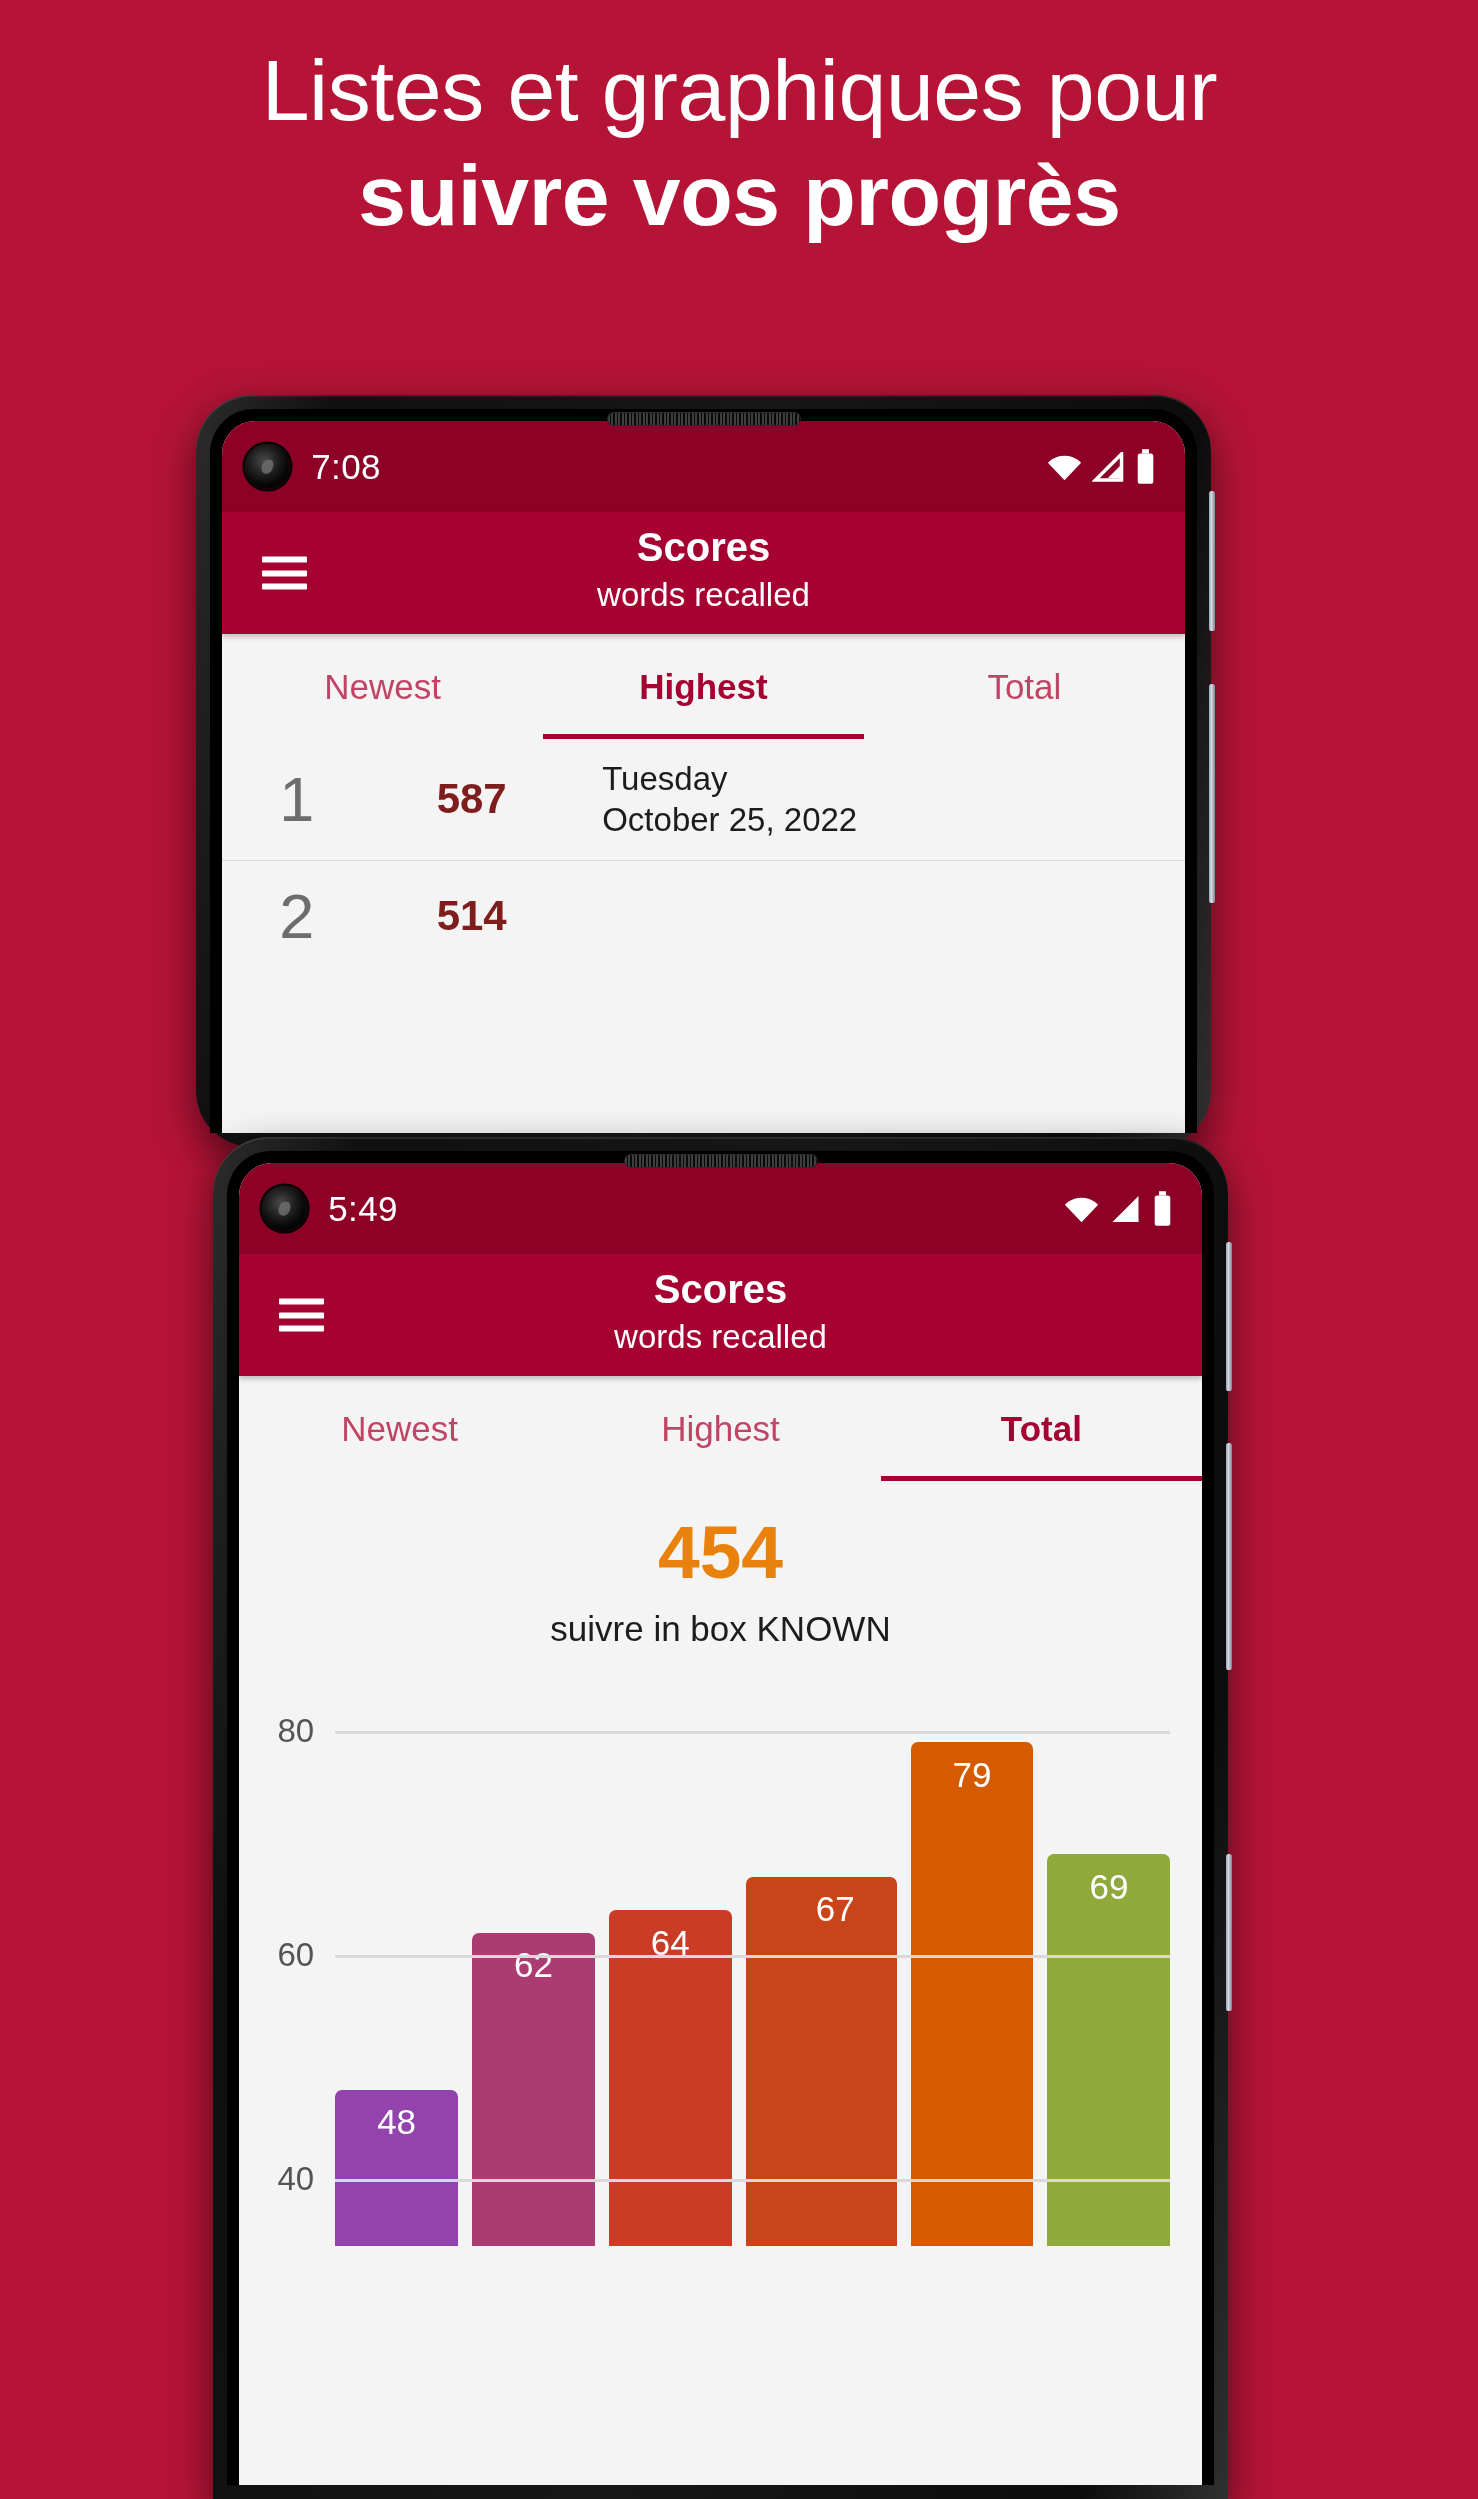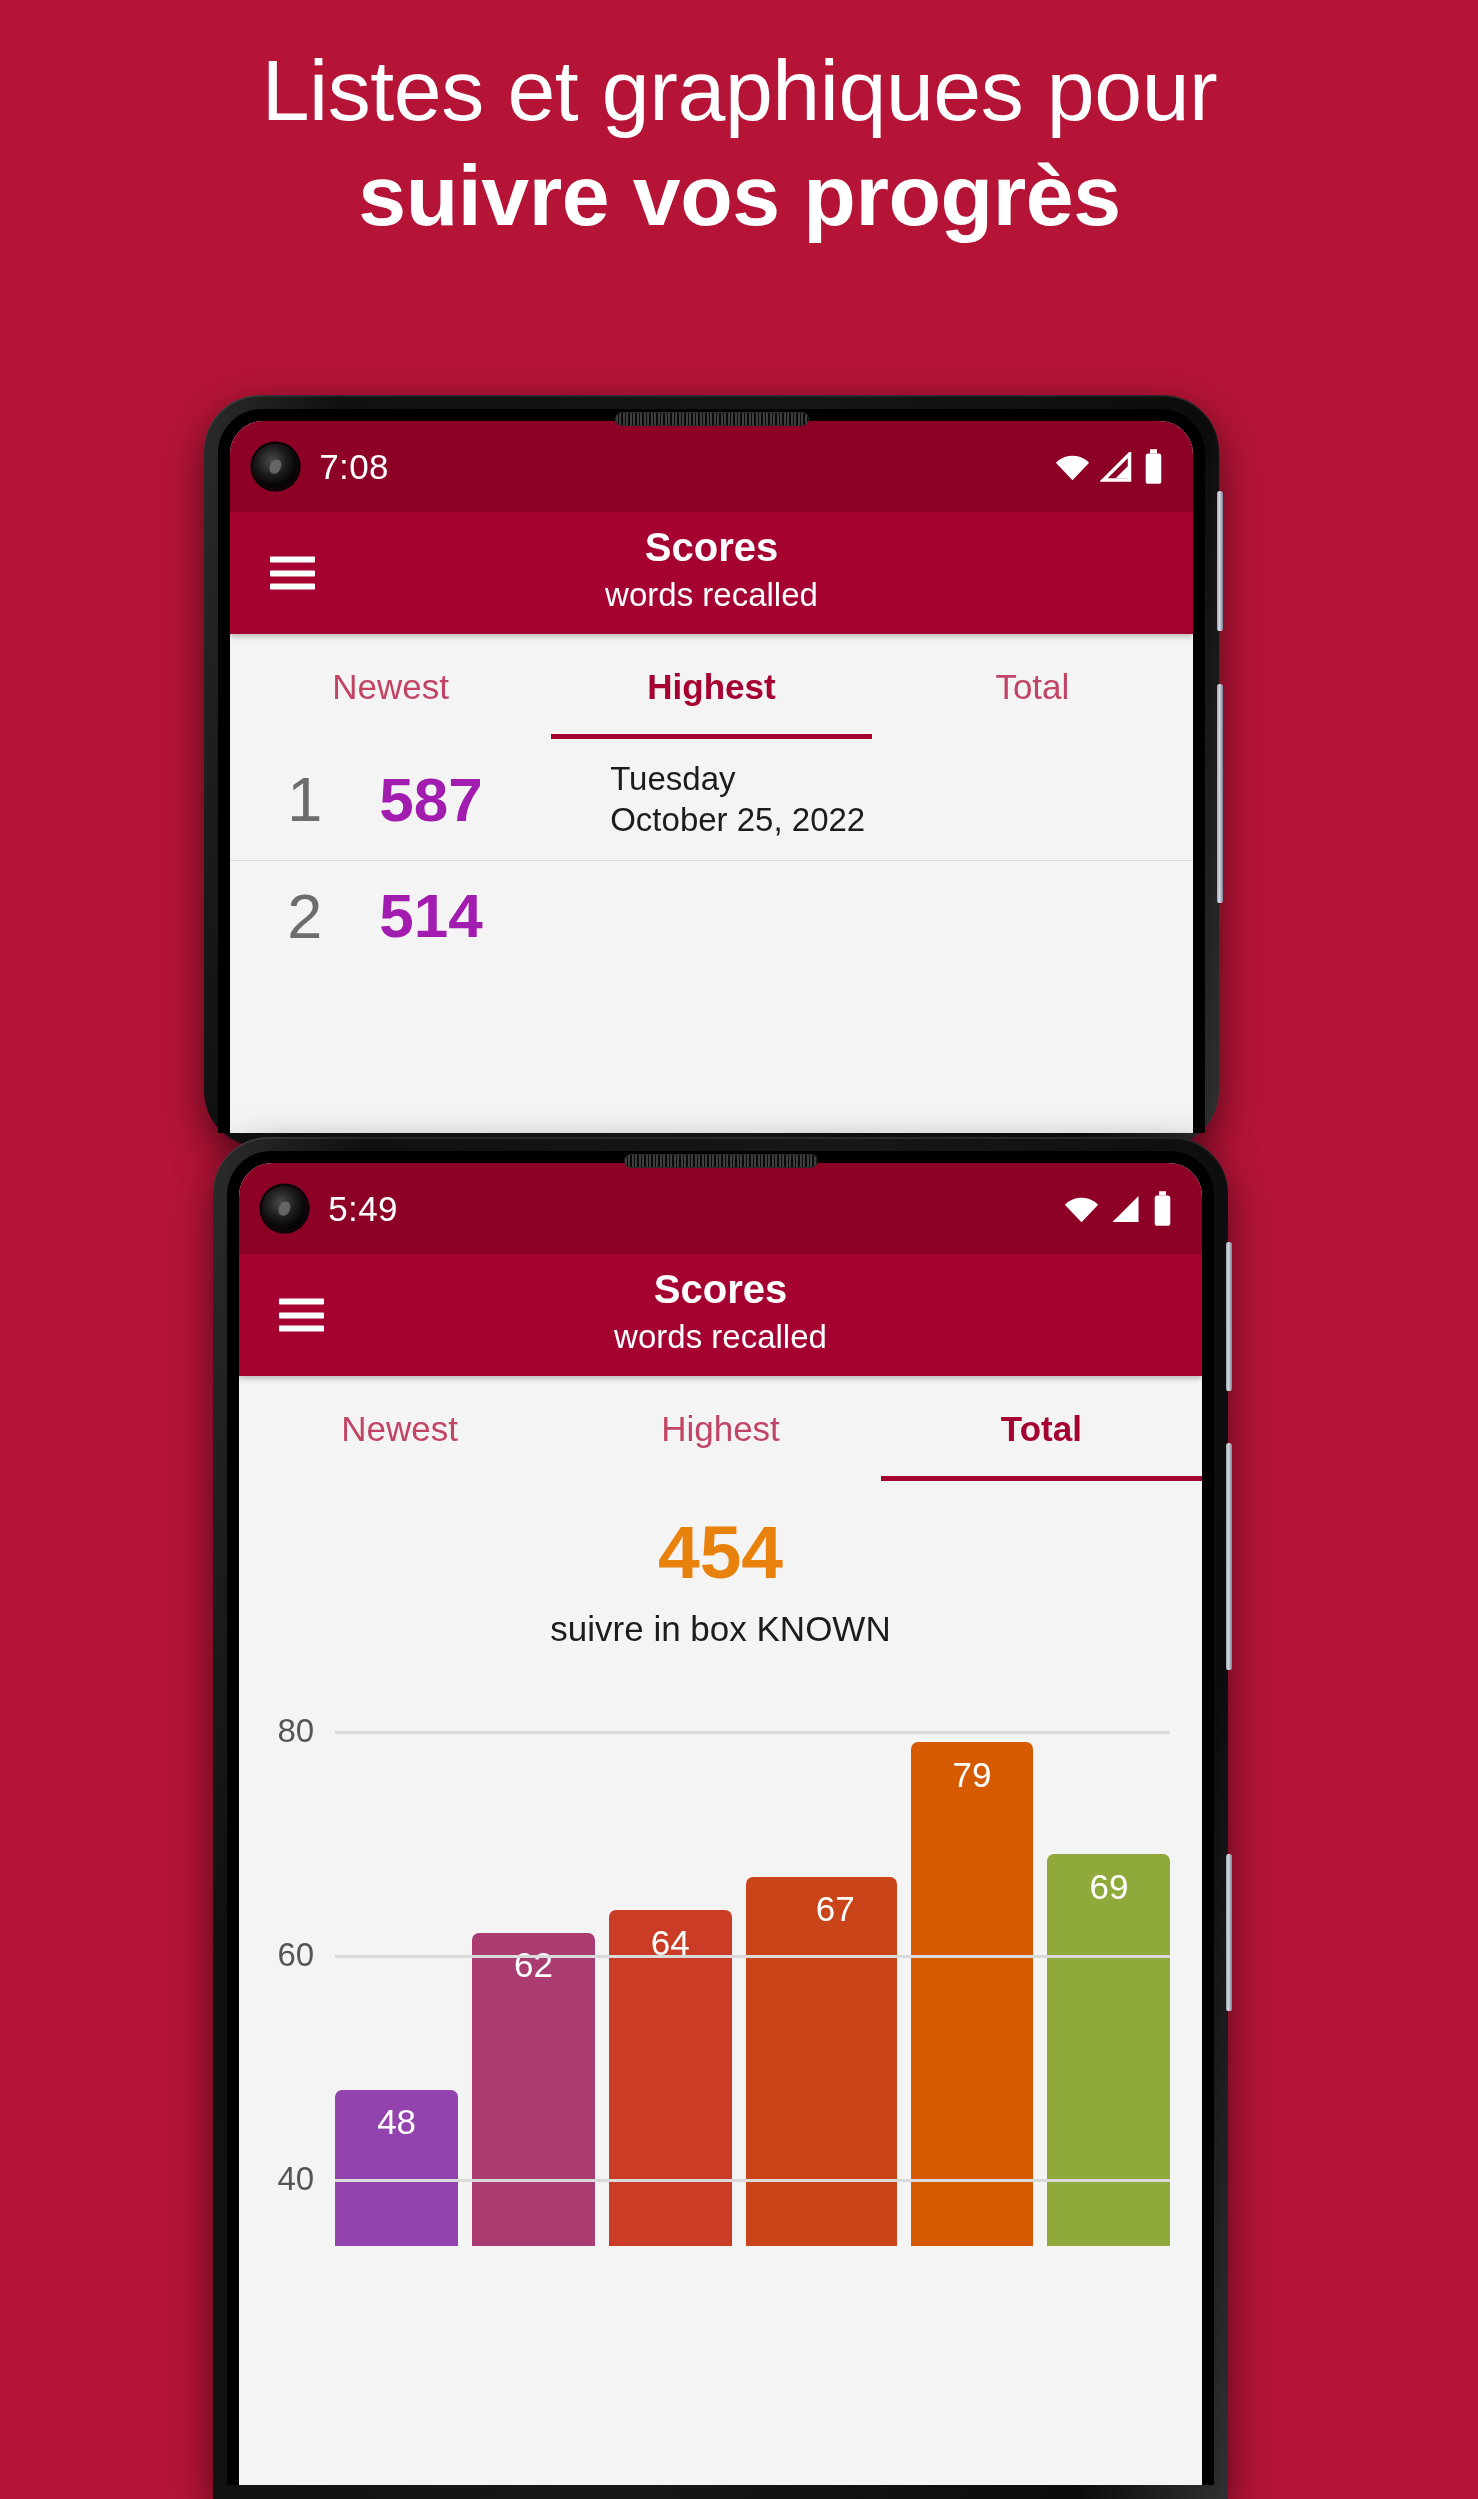--- a/index.html
+++ b/index.html
@@ -148,22 +148,22 @@
     align-items:center;
     padding:19px 0 19px 0;
     border-bottom:1.7px solid #dcdcdc;
   }
   .score-row:last-child { border-bottom:none; }
   .sr-rank {
     width:149px; text-align:center;
     font-size:63px; color:#6d6d6d; font-weight:400;
   }
   .sr-score {
-    width:201px; text-align:left;
-    font-size:62px; font-weight:700; color:#a21caf;
+    width:201px; text-align:center;
+    font-size:42px; font-weight:700; color:#7f1d1d;
   }
   .sr-date { padding-left:30px; color:#1c1c1c; }
   .sr-day  { font-size:33px; line-height:1.25; }
   .sr-full { font-size:33px; line-height:1.25; }
 
   
   .total-wrap { background:#f4f4f4; text-align:center; padding-top:30px; }
   .total-num { font-size:75px; font-weight:700; color:#e8820c; line-height:1.1; }
   .total-label { font-size:35px; color:#1c1c1c; margin-top:15.7px; }
 
@@ -201,21 +201,21 @@
     position:relative;
     display:flex;
     justify-content:center;
   }
   .bar-val {
     color:#fff; font-size:35px;
     margin-top:12.2px;
   }
 
   
-  #phone1 { left:204px; top:395px; width:1015px; height:752px; }
+  #phone1 { left:196px; top:395px; width:1015px; height:752px; }
   #phone2 { left:213px; top:1137px; width:1015px; height:1362px; border-bottom-left-radius:0; border-bottom-right-radius:0; }
   #phone1 .phone-inner, #phone2 .phone-inner { border-bottom-left-radius:0; border-bottom-right-radius:0; }
 </style>
 </head>
 <body>
 
 <div class="headline">
   <span class="l1">Listes et graphiques pour</span>
   <span class="l2">suivre vos progrès</span>
 </div>

